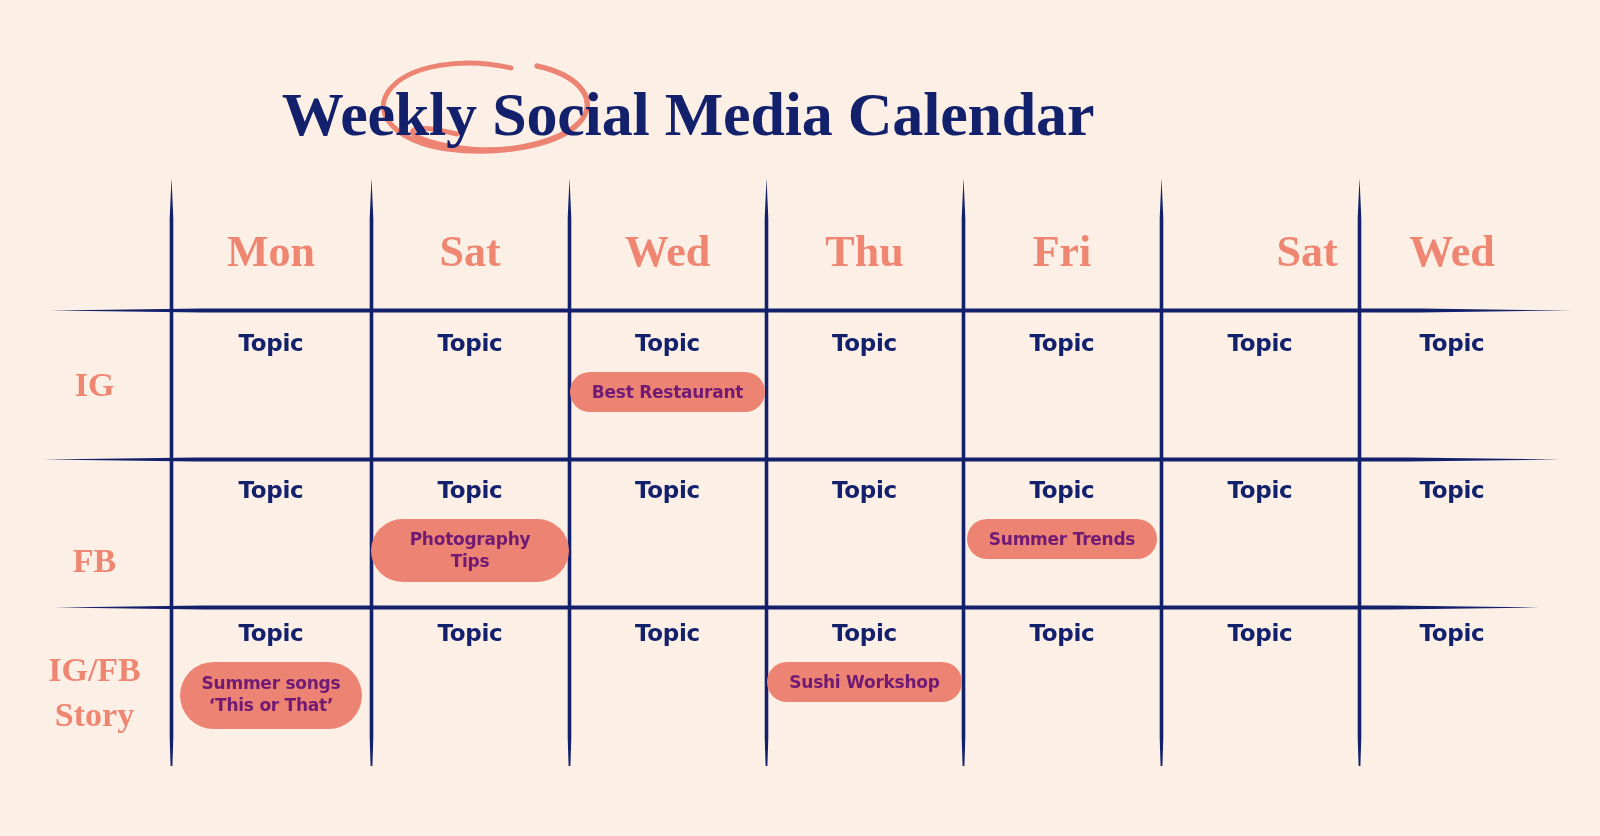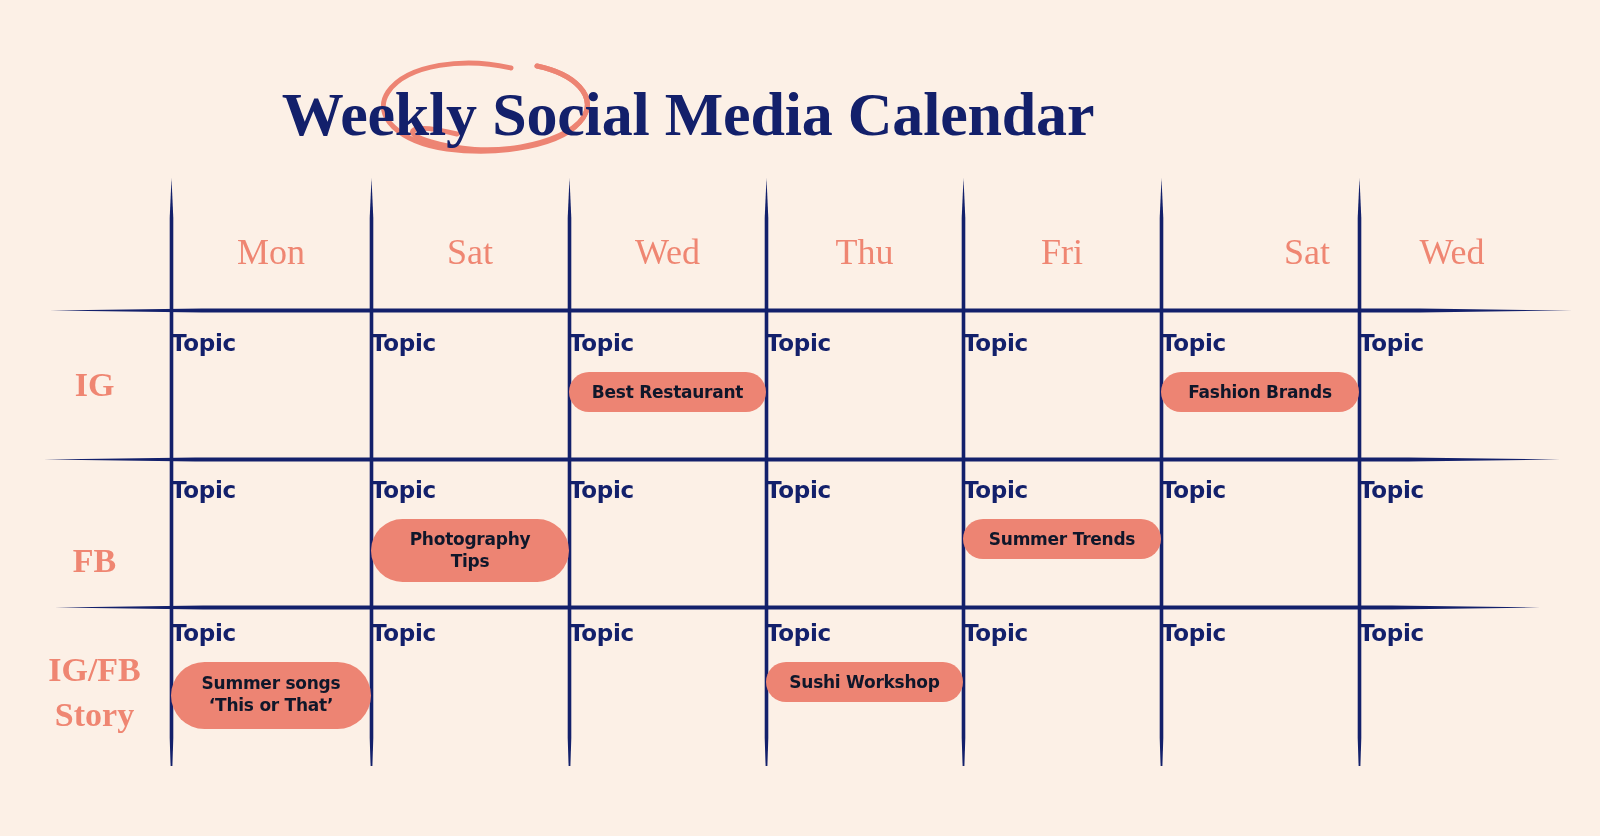--- a/index.html
+++ b/index.html
@@ -74,22 +74,22 @@
   .hline svg { display: block; height: 9px; overflow: visible; }
 
   
   .dayhead {
     position: absolute;
     top: 224px;
     height: 56px;
     line-height: 56px;
     text-align: center;
     font-family: "Liberation Serif", "DejaVu Serif", serif;
-    font-weight: normal;
-    font-size: 36px;
+    font-weight: bold;
+    font-size: 44px;
     color: #ef8672;
   }
 
   
   .rowlabel {
     position: absolute;
     left: 22px;
     width: 145px;
     text-align: center;
     font-family: "Liberation Serif", "DejaVu Serif", serif;
@@ -97,39 +97,40 @@
     font-size: 34px;
     line-height: 1.32;
     color: #ef8672;
   }
 
   
   .cell {
     position: absolute;
     display: flex;
     flex-direction: column;
+    align-items: center;
   }
   .topic {
     font-family: "DejaVu Sans", sans-serif;
     font-weight: bold;
     font-size: 23px;
     letter-spacing: -0.3px;
     color: #13206b;
     white-space: nowrap;
   }
   .pill {
     margin-top: 16px;
     background: #ed8473;
     border-radius: 999px;
     padding: 9px 22px;
     font-family: "DejaVu Sans", sans-serif;
     font-weight: bold;
     font-size: 17px;
     letter-spacing: -0.25px;
-    color: #0f172a;
+    color: #701a75;
     text-align: center;
     line-height: 1.32;
     white-space: pre-line;
   }
   .pill.two-line {
     padding: 10px 22px 12px;
   }
 </style>
 </head>
 <body>
@@ -227,21 +228,20 @@
         <div class="pill">Best Restaurant</div>
       </div>
       <div class="cell" style="left: 766px; width: 197px; top: 330px;">
         <div class="topic">Topic</div>
       </div>
       <div class="cell" style="left: 963px; width: 198px; top: 330px;">
         <div class="topic">Topic</div>
       </div>
       <div class="cell" style="left: 1161px; width: 198px; top: 330px;">
         <div class="topic">Topic</div>
-        <div class="pill">Fashion Brands</div>
       </div>
       <div class="cell" style="left: 1359px; width: 186px; top: 330px;">
         <div class="topic">Topic</div>
       </div>
       <div class="cell" style="left: 171px; width: 200px; top: 477px;">
         <div class="topic">Topic</div>
       </div>
       <div class="cell" style="left: 371px; width: 198px; top: 477px;">
         <div class="topic">Topic</div>
         <div class="pill">Photography Tips</div>

